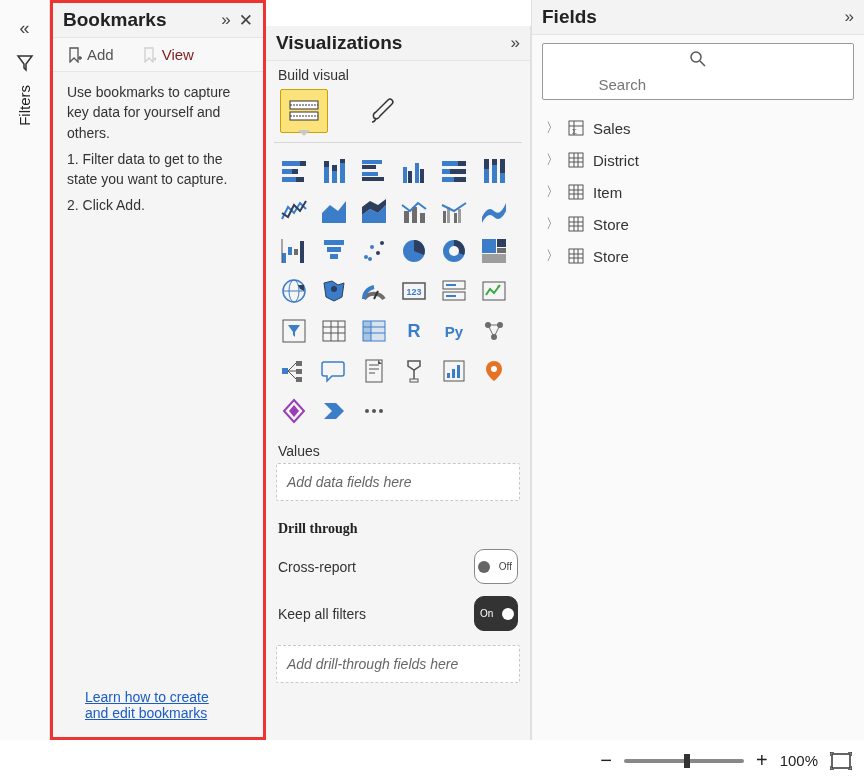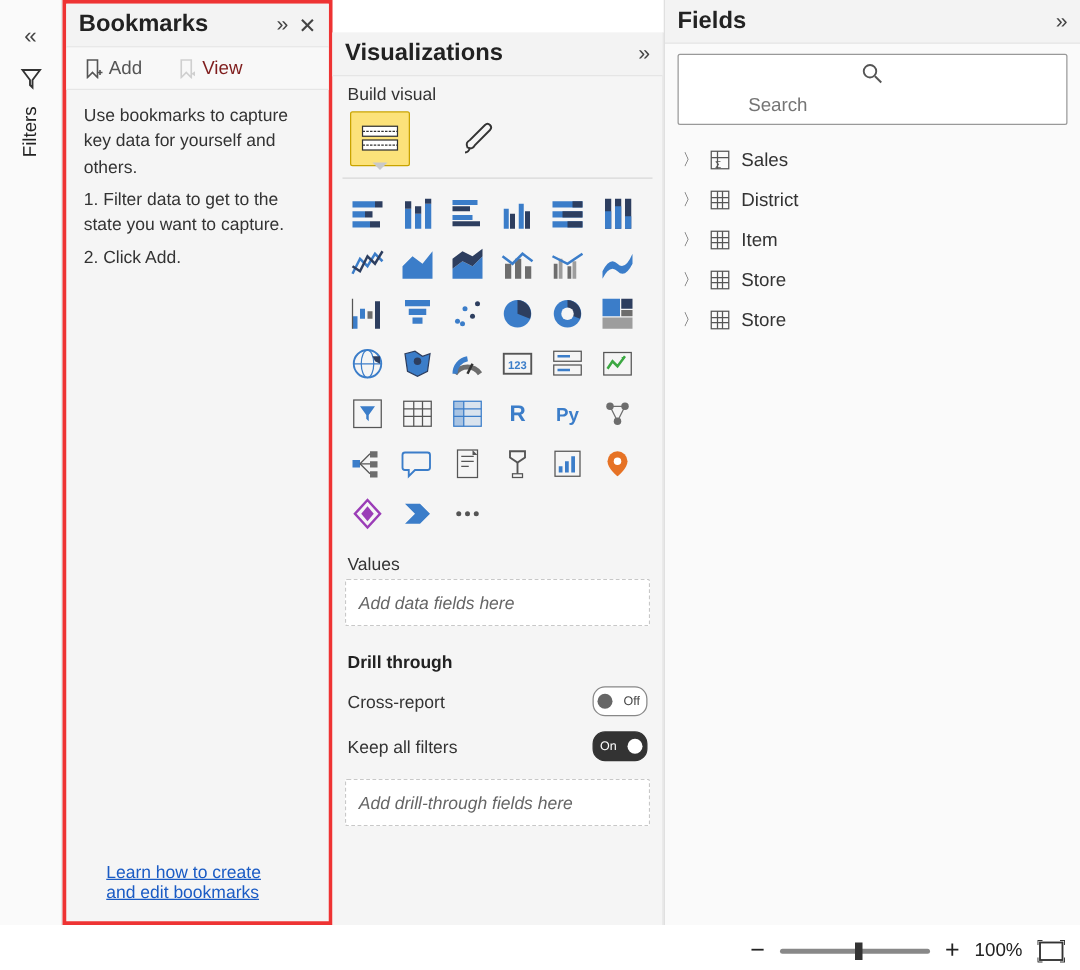--- a/index.html
+++ b/index.html
@@ -35,23 +35,23 @@
     
     .vis-grid { display:grid; grid-template-columns: repeat(6, 36px); gap:4px; padding: 4px 10px; }
     .vis-icon { width:36px; height:36px; display:flex; align-items:center; justify-content:center; cursor:pointer;}
     .vis-icon svg { width:28px; height:28px; }
     
     .field-well { margin:6px 10px; }
     .well-label { font-size:14px; color:#333; padding:4px 2px;}
     .well-drop { border:1px dashed #c8c8c8; background:#fff; padding:10px 10px; font-size:14px; color:#666; border-radius:2px;font-style:italic;}
     
     .drillthrough { padding: 4px 10px; }
-    .drill-title { font-size:14px; font-weight:600; color:#222; padding:10px 2px 6px;}
+    .drill-title { font-size:14px; font-weight:600; color:#222; padding:10px 2px 6px;font-family:Liberation Serif, serif;}
     .drill-row { display:flex; justify-content:space-between; align-items:center; padding:6px 2px; font-size:14px; color:#333;}
-    .toggle { width:44px; height:24px; border-radius:10px; position:relative; display:flex; align-items:center; }
+    .toggle { width:44px; height:35px; border-radius:10px; position:relative; display:flex; align-items:center; }
     .toggle.off { background:#fff; border:1px solid #888;}
     .toggle.off .knob { width:12px; height:12px; background:#666; border-radius:50%; position:absolute; left:3px;}
     .toggle.off .txt { position:absolute; right:5px; font-size:10px; color:#444;}
     .toggle.on { background:#333; border:1px solid #333;}
     .toggle.on .knob { width:12px; height:12px; background:#fff; border-radius:50%; position:absolute; right:3px;}
     .toggle.on .txt { position:absolute; left:5px; font-size:10px; color:#fff;}
     
     
     .fields { flex:1; background:#fafafa; border-left:1px solid #e0e0e0;}
     .fields .panel-header { background:#f3f3f3;}

